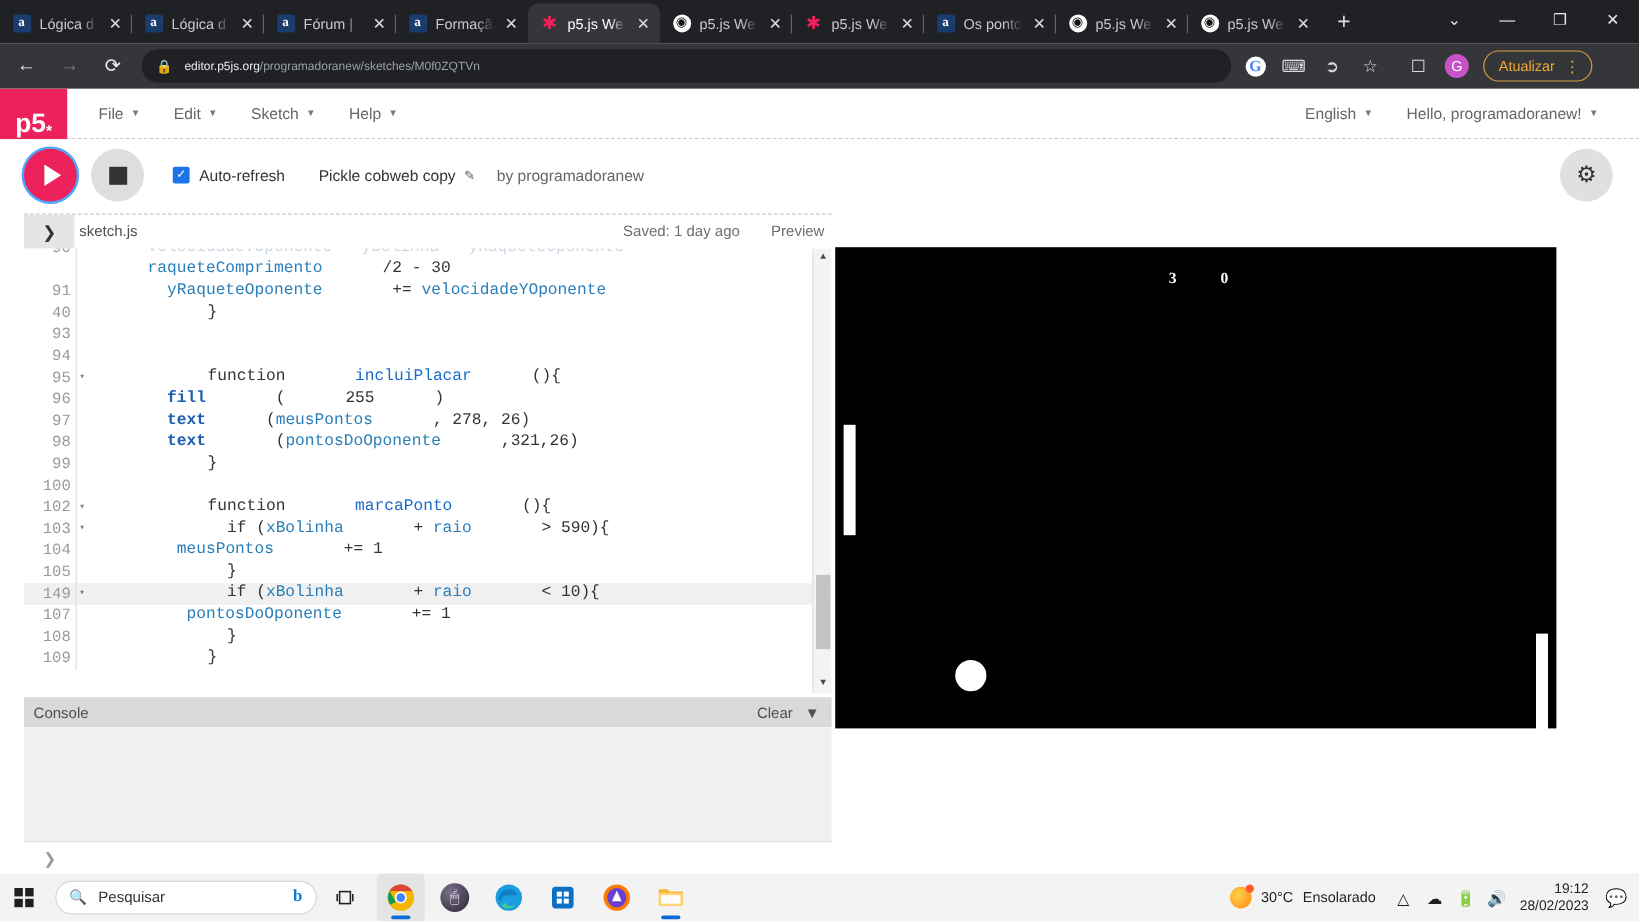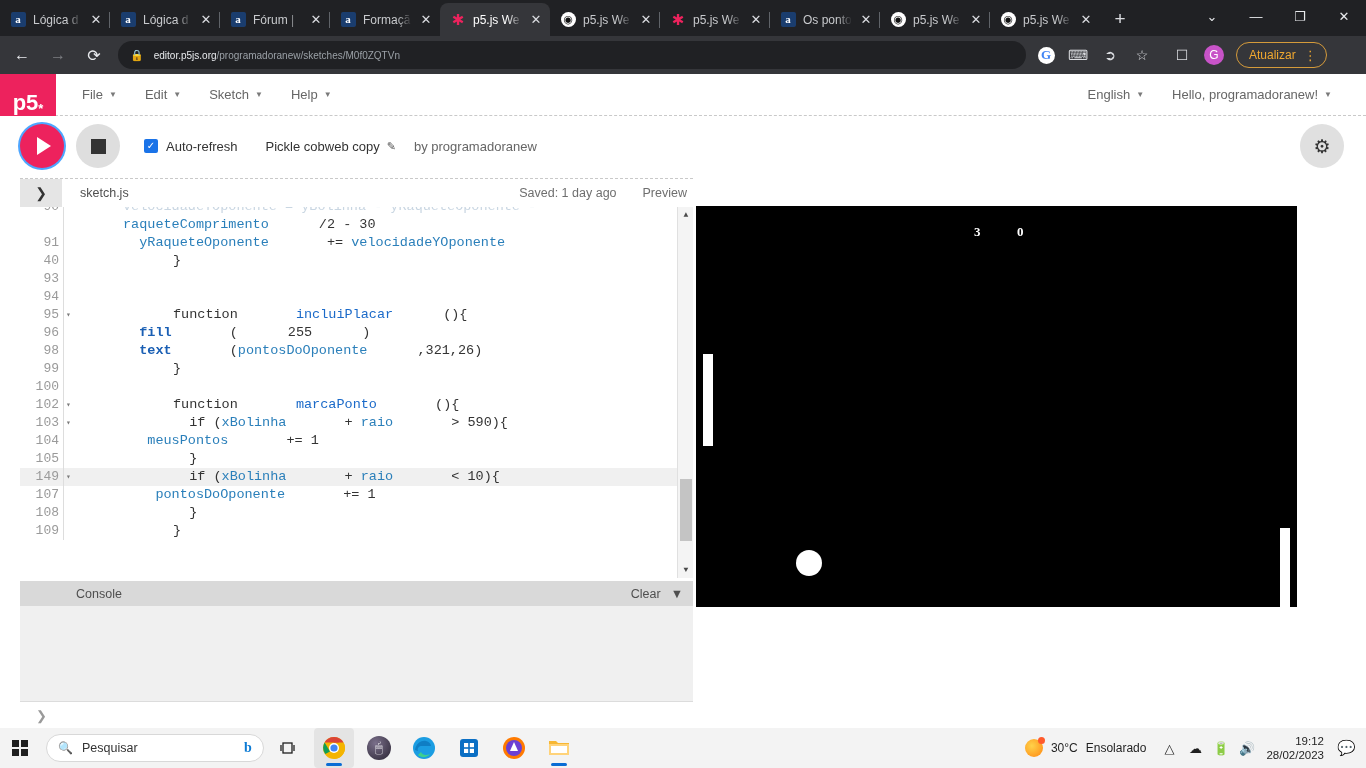--- a/index.html
+++ b/index.html
@@ -207,21 +207,21 @@
     position: absolute; left: 20px; top: 178px; width: 673px; height: 29px;
     background: #ffffff;
     border-top: 1px dashed #c9c9c9;
     display: flex; align-items: center;
   }
   .sidebar-toggle {
     width: 42px; height: 29px; background: #e5e5e5;
     display: flex; align-items: center; justify-content: center;
     color: #333; font-size: 14px;
   }
-  .filename { margin-left: 18px; font-size: 12.5px; color: #4f4f4f; }
+  .filename { margin-left: 4px; font-size: 12.5px; color: #4f4f4f; }
   .saved-txt { margin-left: auto; font-size: 12.5px; color: #6e6e6e; }
   .preview-tab {
     margin-left: 26px; margin-right: 6px;
     font-size: 12.5px; color: #6e6e6e;
   }
 
   
   .editor {
     position: absolute; left: 20px; top: 207px; width: 673px; height: 371px;
     background: #ffffff; overflow: hidden;
@@ -256,21 +256,21 @@
   .vscroll .arrow.up { top: 0; }
   .vscroll .arrow.down { bottom: 0; }
   .vscroll .thumb {
     position: absolute; left: 2px; width: 12px;
     top: 272px; height: 62px; background: #c4c4c4;
   }
 
   
   .console-head {
     position: absolute; left: 20px; top: 581px; width: 673px; height: 25px;
-    background: #d9d9d9; display: flex; align-items: center; padding-left: 48px;
+    background: #d9d9d9; display: flex; align-items: center;
   }
   .console-head .ctitle { margin-left: 8px; font-size: 12.5px; color: #4f4f4f; }
   .console-head .cright { margin-left: auto; display: flex; align-items: center; gap: 10px; padding-right: 10px; }
   .console-head .clear { font-size: 12.5px; color: #4f4f4f; }
   .console-body {
     position: absolute; left: 20px; top: 606px; width: 673px; height: 96px;
     background: #f0f0f0; border-bottom: 1px solid #dcdcdc;
   }
   .console-prompt {
     position: absolute; left: 20px; top: 702px; width: 673px; height: 26px;
@@ -555,20 +555,21 @@
   <div class="editor">
     <div id="code-lines" style="margin-top: -9px;">
         <div class="code-line"><span class="gutter">90</span><span class="fold"></span><span class="ctext"><span class="faint">velocidadeYOponente = yBolinha - yRaqueteOponente -</span></span></div>
         <div class="code-line"><span class="gutter"></span><span class="fold"></span><span class="ctext"><span class="var">raqueteComprimento</span><span class="ctext">/2 - 30</span></span></div>
         <div class="code-line"><span class="gutter">91</span><span class="fold"></span><span class="ctext">  <span class="var">yRaqueteOponente</span><span class="ctext"> += </span><span class="var">velocidadeYOponente</span></span></div>
         <div class="code-line"><span class="gutter">40</span><span class="fold"></span><span class="ctext"><span class="ctext">}</span></span></div>
         <div class="code-line"><span class="gutter">93</span><span class="fold"></span><span class="ctext"></span></div>
         <div class="code-line"><span class="gutter">94</span><span class="fold"></span><span class="ctext"></span></div>
         <div class="code-line"><span class="gutter">95</span><span class="fold">▾</span><span class="ctext"><span class="ctext">function</span><span class="ctext"> </span><span class="fn">incluiPlacar</span><span class="ctext">(){</span></span></div>
         <div class="code-line"><span class="gutter">96</span><span class="fold"></span><span class="ctext">  <span class="bold-fn">fill</span><span class="ctext"> (</span><span class="ctext">255</span><span class="ctext">)</span></span></div>
+        <div class="code-line"><span class="gutter">97</span><span class="fold"></span><span class="ctext">  <span class="bold-fn">text</span><span class="ctext">(</span><span class="var">meusPontos</span><span class="ctext">, 278, 26)</span></span></div>
         <div class="code-line"><span class="gutter">98</span><span class="fold"></span><span class="ctext">  <span class="bold-fn">text</span><span class="ctext"> (</span><span class="var">pontosDoOponente</span><span class="ctext">,321,26)</span></span></div>
         <div class="code-line"><span class="gutter">99</span><span class="fold"></span><span class="ctext"><span class="ctext">}</span></span></div>
         <div class="code-line"><span class="gutter">100</span><span class="fold"></span><span class="ctext"></span></div>
         <div class="code-line"><span class="gutter">102</span><span class="fold">▾</span><span class="ctext"><span class="ctext">function</span><span class="ctext"> </span><span class="fn">marcaPonto</span><span class="ctext"> (){</span></span></div>
         <div class="code-line"><span class="gutter">103</span><span class="fold">▾</span><span class="ctext">  <span class="ctext">if (</span><span class="var">xBolinha</span><span class="ctext"> + </span><span class="var">raio</span><span class="ctext"> &gt; 590){</span></span></div>
         <div class="code-line"><span class="gutter">104</span><span class="fold"></span><span class="ctext">   <span class="var">meusPontos</span><span class="ctext"> += 1</span></span></div>
         <div class="code-line"><span class="gutter">105</span><span class="fold"></span><span class="ctext">  <span class="ctext">}</span></span></div>
         <div class="code-line hl"><span class="gutter">149</span><span class="fold">▾</span><span class="ctext">  <span class="ctext">if (</span><span class="var">xBolinha</span><span class="ctext"> + </span><span class="var">raio</span><span class="ctext"> &lt; 10){</span></span></div>
         <div class="code-line"><span class="gutter">107</span><span class="fold"></span><span class="ctext">    <span class="var">pontosDoOponente</span><span class="ctext"> += 1</span></span></div>
         <div class="code-line"><span class="gutter">108</span><span class="fold"></span><span class="ctext">  <span class="ctext">}</span></span></div>

